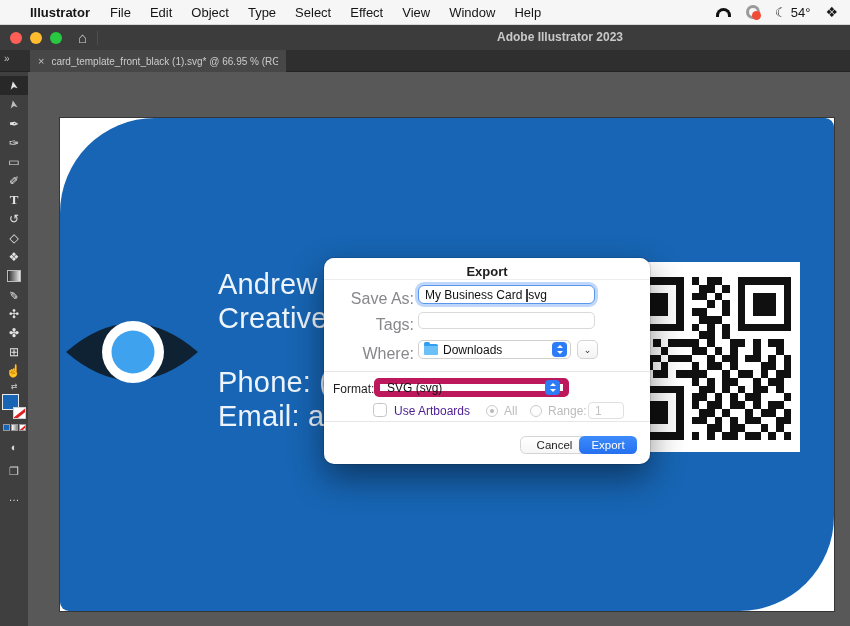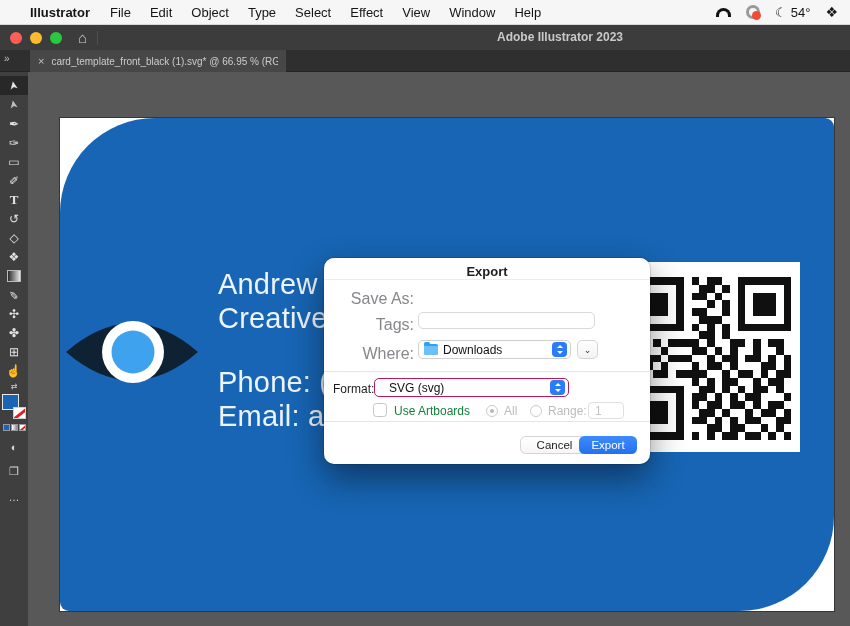--- a/index.html
+++ b/index.html
@@ -101,24 +101,24 @@
   .folder-icon::after { content:""; position:absolute; left:0; top:2px; width:14px; height:9px; background:#6cc0f8; border-radius:0 0 2px 2px; }
   .select-text { flex:1; font-size:12px; color:#111; }
   .stepper { width:15px; height:15px; background:#2d7cf7; border-radius:4px; position:relative; flex:none; }
   .stepper::before { content:""; position:absolute; left:4.5px; top:3px; border-left:3px solid transparent; border-right:3px solid transparent; border-bottom:3.5px solid #fff; }
   .stepper::after { content:""; position:absolute; left:4.5px; bottom:3px; border-left:3px solid transparent; border-right:3px solid transparent; border-top:3.5px solid #fff; }
   .where-chevron { left:253px; top:82px; width:21px; height:19px; border:1px solid #d4d4d4; border-radius:5px;
                    background:linear-gradient(#fff,#f3f3f3); display:flex; align-items:center; justify-content:center;
                    font-size:9px; color:#333; }
   .dlg-div1 { position:absolute; left:0; top:113px; width:100%; height:1px; background:#e6e6e6; }
   .lbl-format { position:absolute; left:9px; top:124px; color:#1d1d1f; }
-  .format-select { left:50px; top:120px; width:195px; height:19px; border:1px solid #be185d; border-radius:5px;
-                   display:flex; align-items:center; padding:0 3px 0 14px; }
+  .format-select { left:50px; top:120px; width:195px; height:19px; border:6px solid #be185d; border-radius:5px;
+                   display:flex; align-items:center; padding:0 3px 0 7px; }
   .checkbox { position:absolute; left:49px; top:145px; width:14px; height:14px; border:1px solid #c5c5c5; border-radius:3.5px; background:#fff; }
-  .lbl-artboards { position:absolute; left:70px; top:146px; color:#15803d; }
+  .lbl-artboards { position:absolute; left:70px; top:146px; color:#4c1d95; }
   .radio { position:absolute; width:12px; height:12px; border:1px solid #cccccc; border-radius:50%; background:#fdfdfd; }
   .radio-all { left:162px; top:147px; }
   .radio-all::after { content:""; position:absolute; left:3px; top:3px; width:4px; height:4px; border-radius:50%; background:#b9b9b9; }
   .lbl-all { position:absolute; left:180px; top:146px; color:#bcbcbc; }
   .radio-range { left:206px; top:147px; }
   .lbl-range { position:absolute; left:224px; top:146px; color:#bcbcbc;text-align:right; }
   .range-field { left:264px; top:144px; width:36px; height:17px; border:1px solid #e0e0e0; border-radius:4px;
                  color:#c4c4c4; display:flex; align-items:center; padding-left:6px; font-size:12px; }
   .dlg-div2 { position:absolute; left:0; top:163px; width:100%; height:1px; background:#e6e6e6; }
   .btn { position:absolute; top:178px; height:18px; border-radius:5.5px; font-size:11.5px; display:flex;
@@ -657,20 +657,23 @@
           <div class="qr-cell on"></div>
         </div>
     </div>
   </div>
 
   <div class="abs dialog">
     <div class="dlg-title">Export</div>
     <div class="dlg-hdr-line"></div>
 
     <div class="dlg-label lbl-saveas">Save As:</div>
+    <div class="field saveas-field">
+      <span>My Business Card </span><span class="caret"></span><span>svg</span>
+    </div>
 
     <div class="dlg-label lbl-tags">Tags:</div>
     <div class="field tags-field"></div>
 
     <div class="dlg-label lbl-where">Where:</div>
     <div class="field where-select">
       <span class="folder-icon"></span>
       <span class="select-text">Downloads</span>
       <span class="stepper"></span>
     </div>

